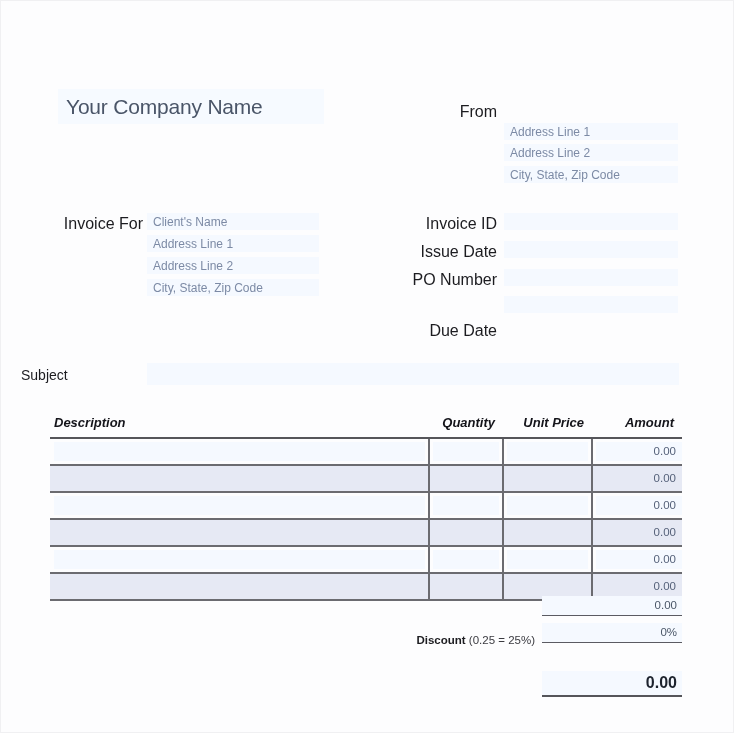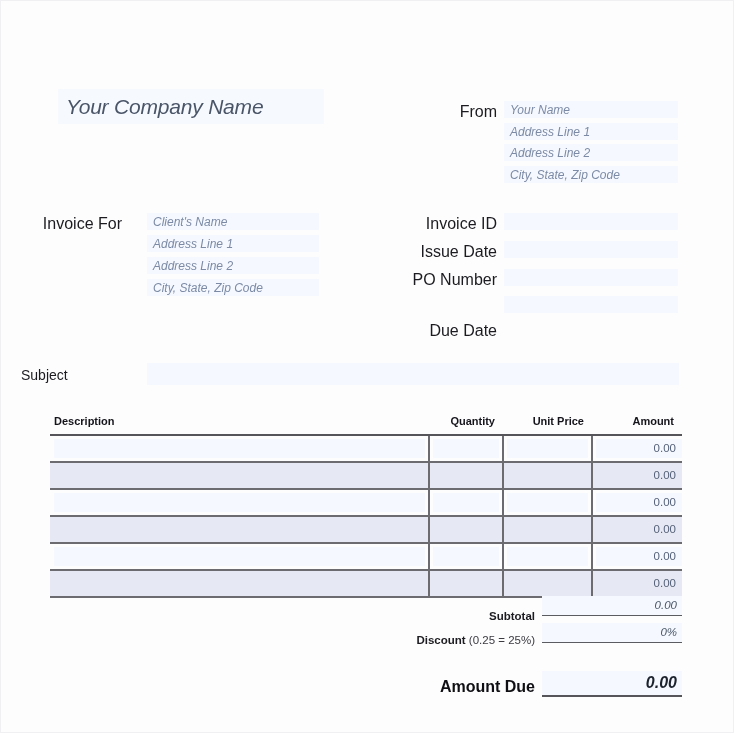--- a/index.html
+++ b/index.html
@@ -27,21 +27,20 @@
     background: #f5f9ff;
     box-sizing: border-box;
     position: absolute;
     color: #7c8aa5;
     font-size: 12px;
     line-height: 1;
     display: flex;
     align-items: center;
     padding-left: 6px;
     white-space: nowrap;
-    font-style: italic;
   }
   .field.empty { color: transparent; }
 
   .lbl {
     position: absolute;
     color: #1c1c20;
     font-size: 16px;
     line-height: 1;
     white-space: nowrap;
   }
@@ -64,21 +63,21 @@
     text-align: right;
   }
   .from-field {
     left: 503px;
     width: 174px;
     height: 17px;
   }
 
   
   .invfor-label {
-    left: 3px; top: 215px;
+    left: 24px; top: 215px;
     width: 118px;
     text-align: right;
   }
   .invfor-field {
     left: 146px;
     width: 172px;
     height: 17px;
   }
 
   
@@ -110,27 +109,28 @@
     position: absolute;
     left: 49px; top: 414px;
     width: 632px;
   }
   #items-table table {
     border-collapse: collapse;
     width: 632px;
     table-layout: fixed;
   }
   #items-table th {
-    font-size: 11px;
+    font-size: 13px;
     font-weight: bold;
     color: #14141a;
     padding: 0 8px 7px 2px;
     border-bottom: 2px solid #55555a;
     vertical-align: bottom;
     background: transparent;
+    font-style: italic;
   }
   #items-table th.c-desc { text-align: left; padding-left: 4px; }
   #items-table th.c-qty,
   #items-table th.c-price,
   #items-table th.c-amt { text-align: right; }
 
   #items-table td {
     height: 25px;
     padding: 0;
     border-bottom: 2px solid #6b6b70;
@@ -207,21 +207,20 @@
 </style>
 </head>
 <body>
 
 <div id="page">
 
   <div class="field" id="company-name-field">Your Company Name</div>
 
   <div class="lbl from-label">From</div>
 
-  <div class="field from-field" style="top:100px;">Your Name</div>
   <div class="field from-field" style="top:122px;">Address Line 1</div>
   <div class="field from-field" style="top:143px;">Address Line 2</div>
   <div class="field from-field" style="top:165px;">City, State, Zip Code</div>
 
   <div class="lbl invfor-label">Invoice For</div>
 
   <div class="field invfor-field" style="top:212px;">Client's Name</div>
   <div class="field invfor-field" style="top:234px;">Address Line 1</div>
   <div class="field invfor-field" style="top:256px;">Address Line 2</div>
   <div class="field invfor-field" style="top:278px;">City, State, Zip Code</div>
@@ -339,26 +338,22 @@
               <span class="cell"></span>
             </td>
           <td class="c-amt">
               <span class="cell">0.00</span>
             </td>
         </tr>
       </tbody>
     </table>
   </div>
 
-  <div class="lbl tot-label" style="top:610px;">
-    <span class="b">Subtotal</span>
-  </div>
   <div class="field tot-field" style="top:595px;">0.00</div>
 
   <div class="lbl tot-label" style="top:634px;">
     <span class="b">Discount</span><span class="n"> (0.25 = 25%)</span>
   </div>
   <div class="field tot-field" style="top:622px;">0%</div>
 
-  <div class="lbl" id="amount-due-label">Amount Due</div>
   <div class="field" id="amount-due-field">0.00</div>
 
 </div>
 
 </body></html>

